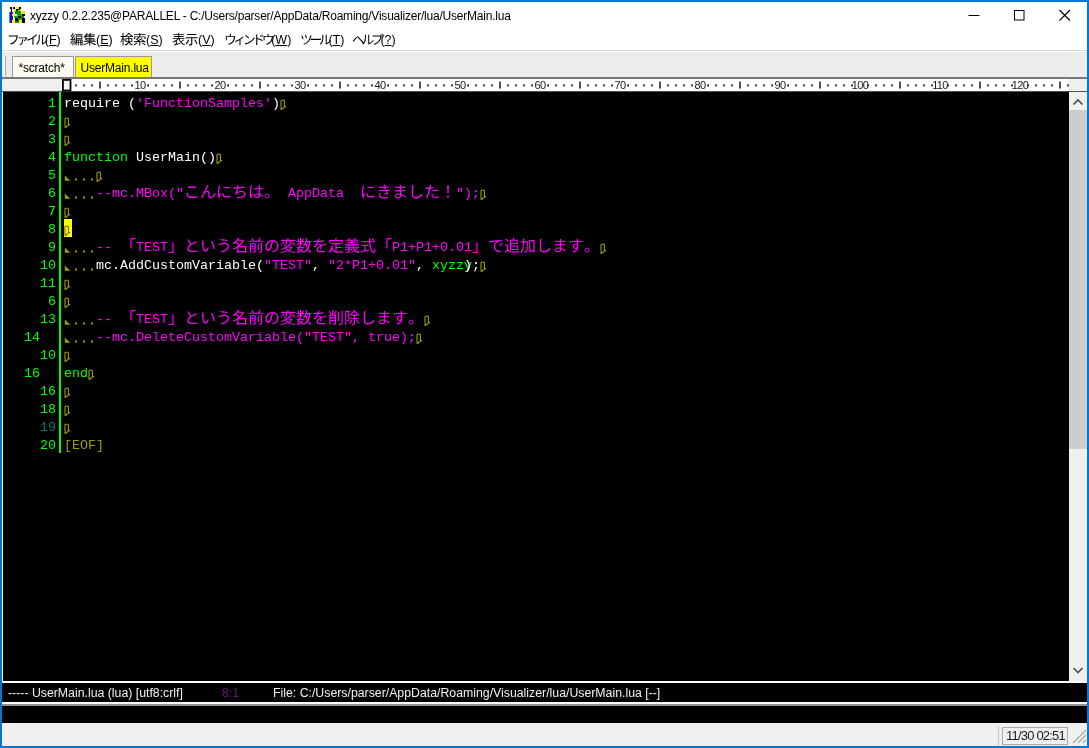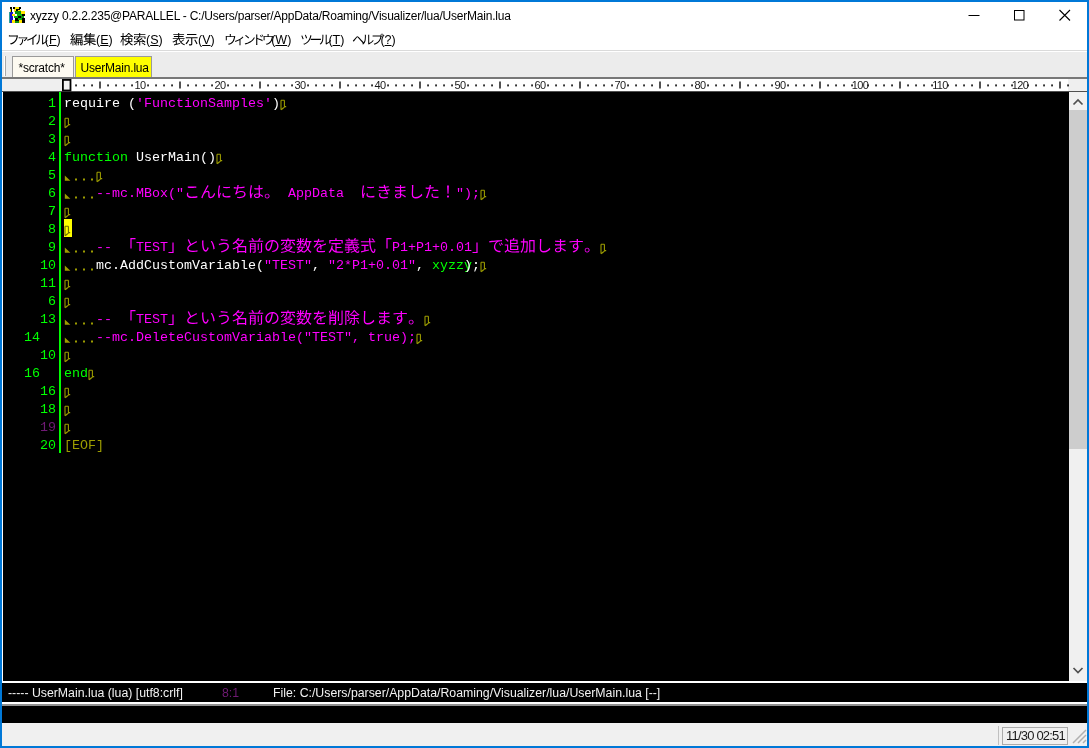--- a/index.html
+++ b/index.html
@@ -247,21 +247,21 @@
 <span class="code" style="left:24px;top:241px;width:32px;text-align:right;color:#00ff00">9</span>
 <span class="code" style="left:24px;top:259px;width:32px;text-align:right;color:#00ff00">10</span>
 <span class="code" style="left:24px;top:277px;width:32px;text-align:right;color:#00ff00">11</span>
 <span class="code" style="left:24px;top:295px;width:32px;text-align:right;color:#00ff00">6</span>
 <span class="code" style="left:24px;top:313px;width:32px;text-align:right;color:#00ff00">13</span>
 <span class="code" style="left:24px;top:331px;width:32px;text-align:left;color:#00ff00">14</span>
 <span class="code" style="left:24px;top:349px;width:32px;text-align:right;color:#00ff00">10</span>
 <span class="code" style="left:24px;top:367px;width:32px;color:#00ff00">16</span>
 <span class="code" style="left:24px;top:385px;width:32px;text-align:right;color:#00ff00">16</span>
 <span class="code" style="left:24px;top:403px;width:32px;text-align:right;color:#00ff00">18</span>
-<span class="code" style="left:24px;top:421px;width:32px;text-align:right;color:#701a75">19</span>
+<span class="code" style="left:24px;top:421px;width:32px;text-align:right;color:#0f766e">19</span>
 <span class="code" style="left:24px;top:439px;width:32px;text-align:right;color:#00ff00">20</span>
 <span class="code" style="left:64px;top:97px;color:#ffffff">require (</span>
 <span class="code" style="left:136px;top:97px;color:#ff00ff">'FunctionSamples'</span>
 <span class="code" style="left:272px;top:97px;color:#ffffff">)</span>
 <svg class="g" style="left:280px;top:93px" width="8" height="18" stroke="#9c9c00" stroke-width="1.1" fill="none">
     <path d="M1,7.2 V16.8 M1,7.2 H4.4 M4.4,7.2 V13.6 M4.4,13.6 H6.2 M4.6,13.8 L2.2,16.2 M1,16.8 L3.2,14.9"></path>
   </svg>
 <svg class="g" style="left:64px;top:111px" width="8" height="18" stroke="#9c9c00" stroke-width="1.1" fill="none">
     <path d="M1,7.2 V16.8 M1,7.2 H4.4 M4.4,7.2 V13.6 M4.4,13.6 H6.2 M4.6,13.8 L2.2,16.2 M1,16.8 L3.2,14.9"></path>
   </svg>

